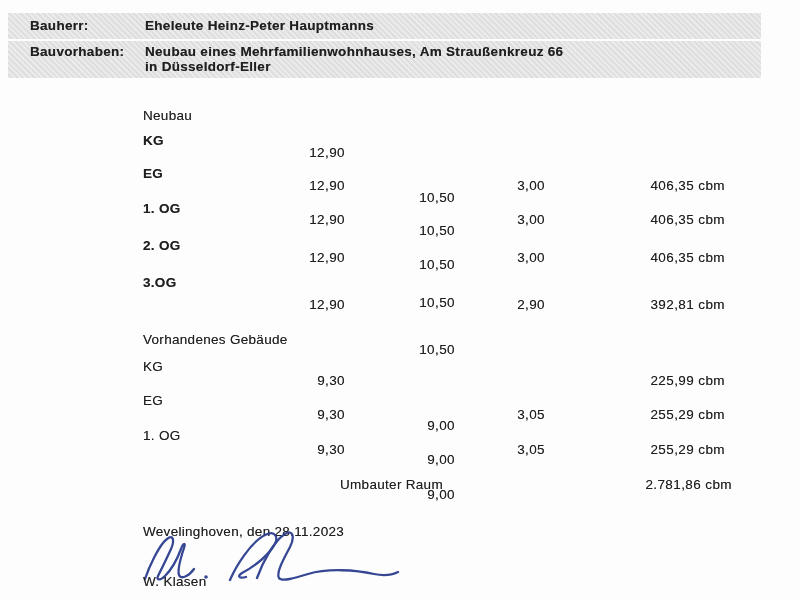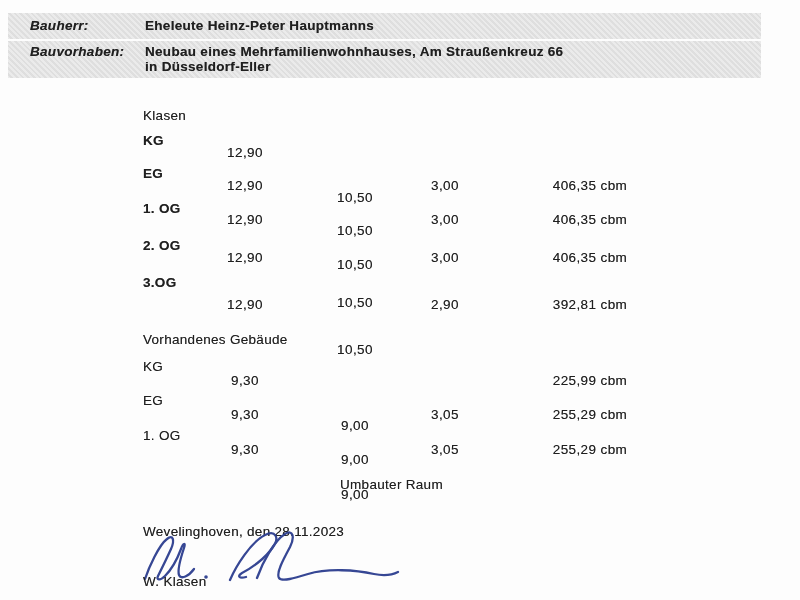--- a/index.html
+++ b/index.html
@@ -15,27 +15,27 @@
     text-shadow:0 0 .5px rgba(30,30,30,.55);
   }
   .abs{position:absolute;white-space:nowrap;}
   .bar{
     position:absolute;left:8px;width:753px;background:#e2e2e2;
     background-image:repeating-linear-gradient(45deg, rgba(255,255,255,.30) 0 2px, rgba(0,0,0,0.015) 2px 4px);
   }
   .bar1{top:13px;height:26px;}
   .bar2{top:41px;height:37px;}
   .b{font-weight:700;}
-  .hlabel{left:30px;font-style:italic;}
+  .hlabel{left:30px;}
   .hvalue{left:145px;}
   .title{left:145px;top:83px;font-weight:700;}
   .sechead{left:143px;}
   .rowlabel{left:143px;}
   .vals{position:absolute;left:0;width:800px;height:16px;}
-  .vals span{position:absolute;text-align:center;letter-spacing:.4px;}
+  .vals span{position:absolute;text-align:right;letter-spacing:.4px;}
   .c1{left:145px;width:200px;}
   .c2{left:255px;width:200px;margin-top:45px;}
   .c3{left:345px;width:200px;}
   .c4{left:455px;width:270px;}
   .totalval{left:455px;width:277px;text-align:right;position:absolute;letter-spacing:.4px;}
   .sig{position:absolute;left:131px;top:529px;width:280px;height:62px;}
 </style>
 </head>
 <body>
 
@@ -45,21 +45,21 @@
   <div class="bar bar2"></div>
 
   <div class="abs b hlabel" style="top:18px">Bauherr:</div>
   <div class="abs b hvalue" style="top:18px">Eheleute Heinz-Peter Hauptmanns</div>
 
   <div class="abs b hlabel" style="top:44px">Bauvorhaben:</div>
   <div class="abs b hvalue" style="top:44px">Neubau eines Mehrfamilienwohnhauses, Am Straußenkreuz 66</div>
   <div class="abs b hvalue" style="top:59px">in Düsseldorf-Eller</div>
 
 
-  <div class="abs sechead" style="top:108px">Klasen</div>
+  <div class="abs sechead" style="top:108px">Neubau</div>
 
   <div class="abs rowlabel b" style="top:133px">KG</div>
   <div class="vals" style="top:145px">
     <span class="c1">12,90</span>
     <span class="c2">10,50</span>
   </div>
 
   <div class="abs rowlabel b" style="top:166px">EG</div>
   <div class="vals" style="top:178px">
     <span class="c1">12,90</span>
@@ -111,20 +111,21 @@
 
   <div class="abs rowlabel" style="top:428px">1. OG</div>
   <div class="vals" style="top:442px">
     <span class="c1">9,30</span>
     <span class="c2">9,00</span>
     <span class="c3">3,05</span>
     <span class="c4">255,29 cbm</span>
   </div>
 
   <div class="abs" style="left:340px;top:477px">Umbauter Raum</div>
+  <div class="totalval" style="top:477px">2.781,86 cbm</div>
 
   <div class="abs" style="left:143px;top:524px">Wevelinghoven, den 28.11.2023</div>
 
   <svg class="sig" viewBox="0 0 280 62" aria-hidden="true">
     <g fill="none" stroke-width="2.3" stroke-linecap="round" stroke-linejoin="round" opacity="0.95">
       <path d="M 14 50 C 18 38, 28 16, 36 10 C 42 5, 44 11, 40 20 C 35 31, 29 43, 27 47 C 25 51, 29 52, 34 47 C 41 40, 47 28, 50 20 C 52 14, 55 13, 53 19 C 50 28, 46 40, 48 46 C 50 51, 58 47, 63 40" stroke="#2c3e8f"></path>
       <circle cx="75" cy="48" r="1.8" stroke="none" fill="#2c3e8f"></circle>
       <path d="M 99 51 C 105 37, 120 13, 134 6 C 144 1, 149 8, 142 18 C 134 30, 119 40, 111 44 C 106 47, 108 50, 115 48" stroke="#2c3e8f"></path>
       <path d="M 126 49 C 132 32, 144 11, 154 5 C 162 0, 164 8, 159 18 C 152 31, 145 44, 148 49 C 151 53, 164 49, 177 45 C 197 39, 225 41, 243 45 C 253 47, 261 46, 267 43" stroke="#2c3e8f"></path>
     </g>

